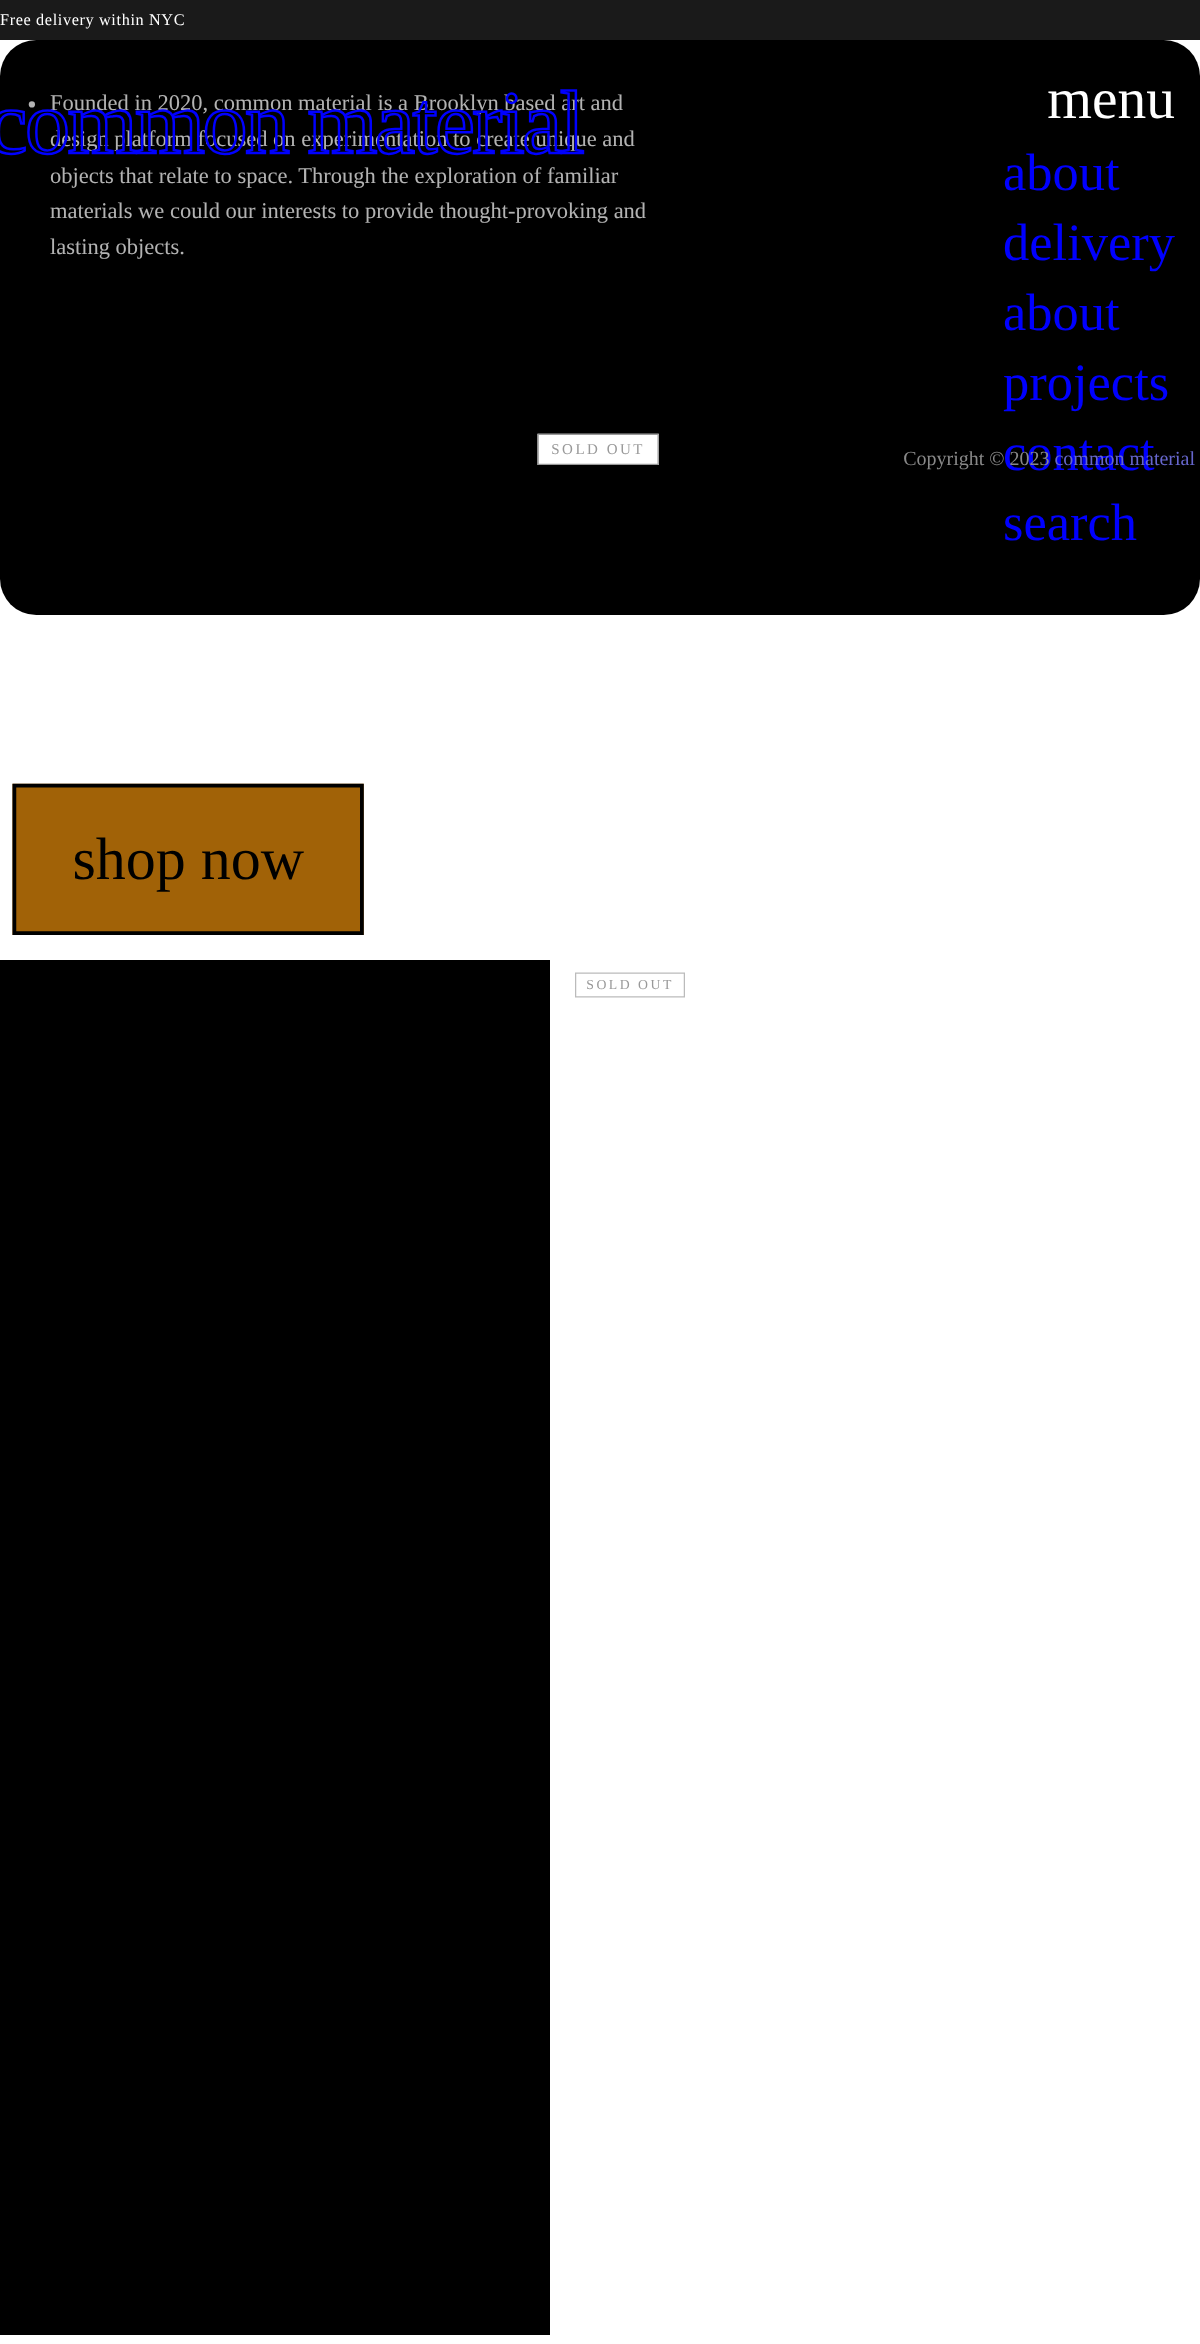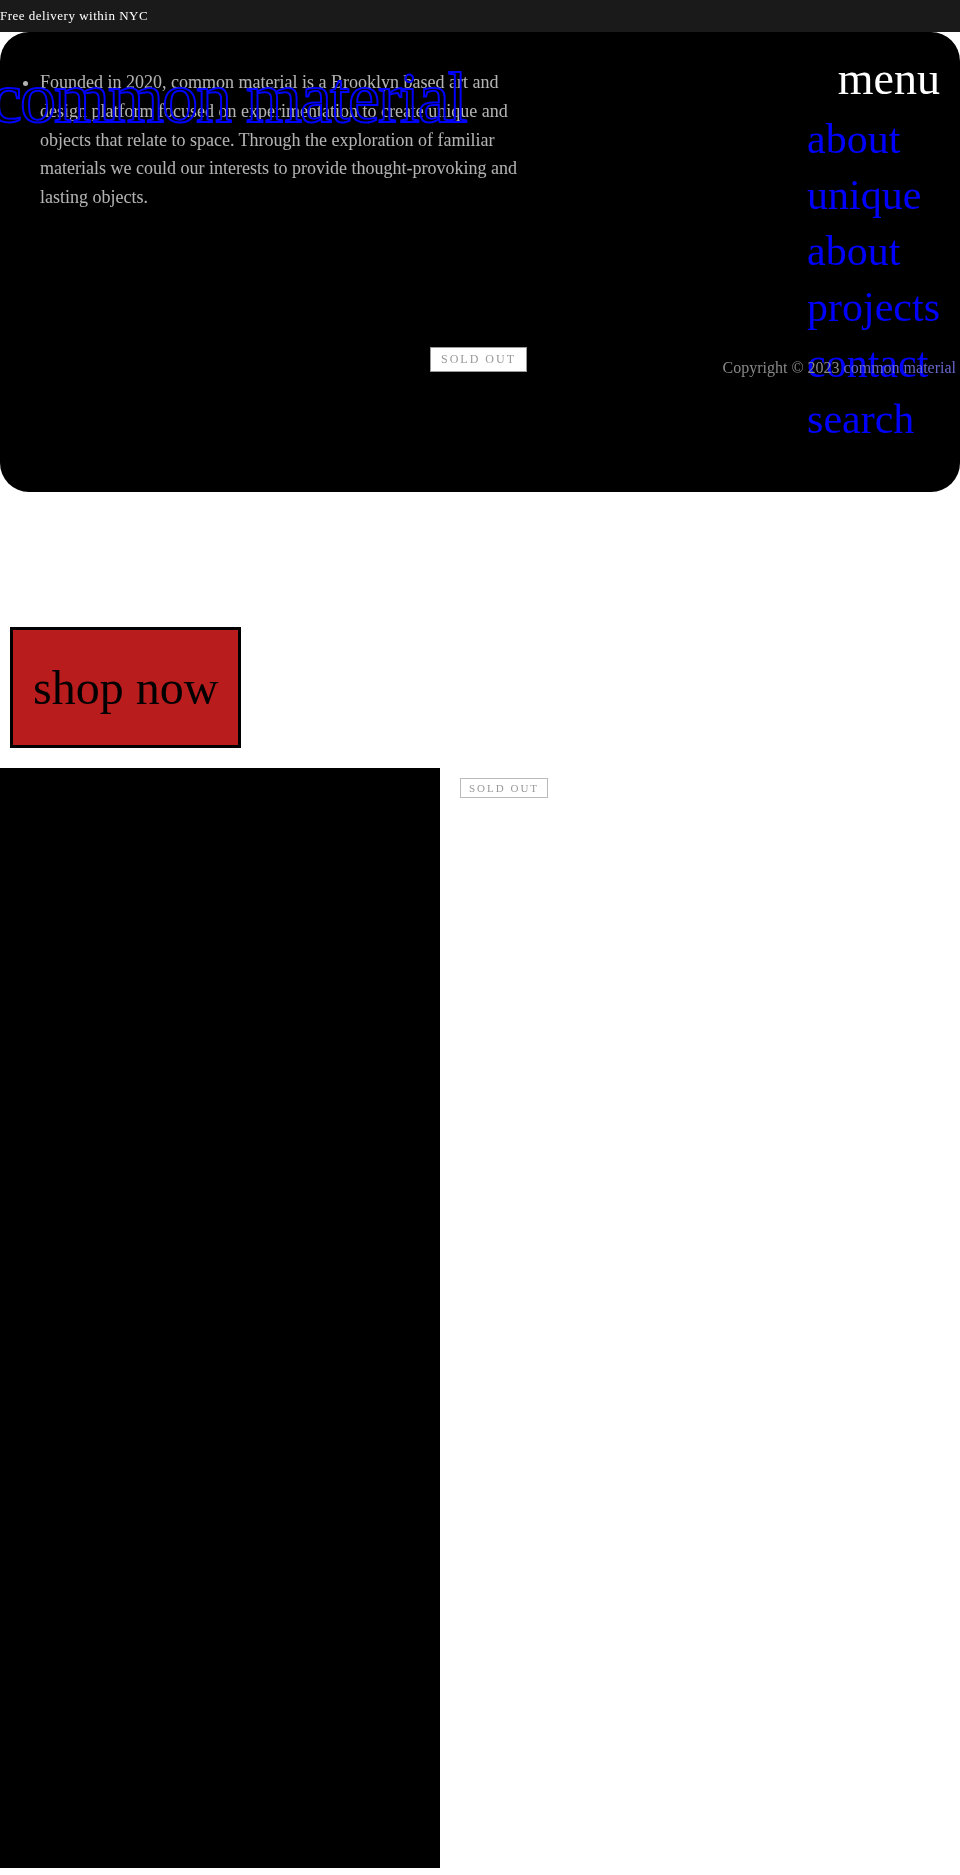--- a/index.html
+++ b/index.html
@@ -147,28 +147,28 @@
       font-weight: 400;
       color: #000;
       line-height: 1.1;
       font-family: 'Georgia', serif;
       padding: 0 10px;
     }
 
     .shop-now-btn {
       display: inline-block;
       border: 3px solid #000;
-      padding: 30px 20px;
+      padding: 30px 45px;
       font-size: 48px;
       font-family: 'Georgia', serif;
       color: #000;
       text-decoration: none;
       cursor: pointer;
       margin: 20px 10px;
-      background: #b91c1c;
+      background: #a16207;
     }
 
     
     .black-image-area {
       background: #000;
       width: 440px;
       height: 1100px;
       margin-top: 0;
     }
 
@@ -221,21 +221,21 @@
     </ul>
   </div>
 
   <div class="nav-menu-overlay">
     <div class="menu-label">menu</div>
     <nav class="nav-links">
       <a class="nav-link" href="#">
         <span>about</span>
       </a>
       <a class="nav-link" href="#">
-        <span>unique</span>
+        <span>delivery</span>
       </a>
       <a class="nav-link" href="#">
         <span>about</span>
       </a>
       <a class="nav-link" href="#">
         <span>projects</span>
       </a>
       <a class="nav-link" href="#">
         <span>contact</span>
       </a>

